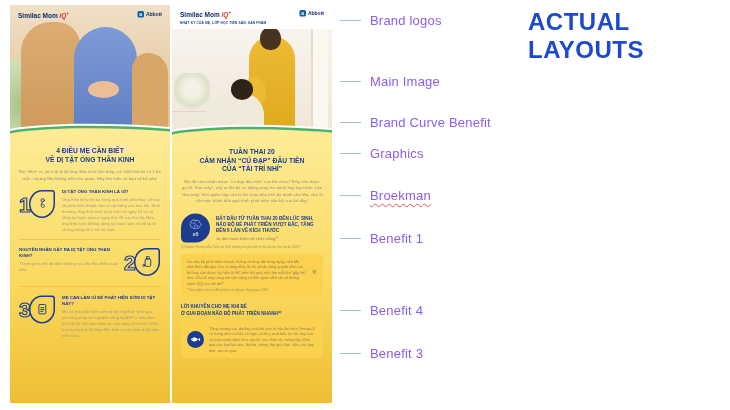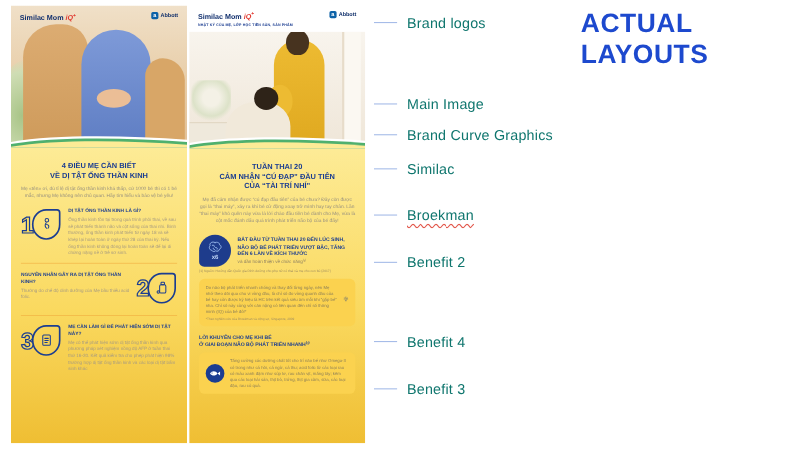--- a/index.html
+++ b/index.html
@@ -84,23 +84,23 @@
   .b2-foot{font-size:5.8px;color:#A3905F;margin-top:5px;}
   .b3-h{margin-top:14px;font-size:9.3px;font-weight:800;color:#1B3D91;line-height:1.4;white-space:pre-line;}
   .b3-row{display:flex;gap:10px;align-items:center;}
   .fish-circle{width:34px;min-width:34px;height:34px;border-radius:50%;background:#1B3D91;
                display:flex;align-items:center;justify-content:center;}
   .b3-text{font-size:7.8px;line-height:1.42;color:#8F8157;}
 
   
   .ann{position:absolute;display:flex;align-items:center;gap:9px;}
   .ann-line{width:21px;border-top:1.7px solid #A6BCE8;}
-  .ann-label{font-size:13px;color:#0f766e;letter-spacing:.2px;white-space:nowrap;}
+  .ann-label{font-size:13px;color:#8b5cf6;letter-spacing:.2px;white-space:nowrap;}
   #ann-bodycopy .ann-label{text-decoration:underline wavy #E2574B;text-decoration-thickness:1px;text-underline-offset:3px;}
-  #ann-1{left:340px;top:13px;} #ann-2{left:340px;top:87px;} #ann-3{left:340px;top:115px;}
+  #ann-1{left:340px;top:13px;} #ann-2{left:340px;top:74px;} #ann-3{left:340px;top:115px;}
   #ann-4{left:340px;top:146px;} #ann-bodycopy{left:340px;top:188px;} #ann-6{left:340px;top:231px;}
   #ann-7{left:340px;top:303px;} #ann-8{left:340px;top:346px;justify-content:flex-end;}
   .slide-title{position:absolute;left:528px;top:8px;font-size:24px;font-weight:800;color:#1D49CE;letter-spacing:.5px;}
 </style>
 </head>
 <body>
 
 <div class="card" id="card1">
   <div class="inner">
     <div class="photo photo1">
@@ -277,33 +277,33 @@
 <div class="ann" id="ann-1">
   <span class="ann-line"></span>
   <span class="ann-label">Brand logos</span>
 </div>
 <div class="ann" id="ann-2">
   <span class="ann-line"></span>
   <span class="ann-label">Main Image</span>
 </div>
 <div class="ann" id="ann-3">
   <span class="ann-line"></span>
-  <span class="ann-label">Brand Curve Graphics</span>
+  <span class="ann-label">Brand Curve Benefit</span>
 </div>
 <div class="ann" id="ann-4">
   <span class="ann-line"></span>
-  <span class="ann-label">Similac</span>
+  <span class="ann-label">Graphics</span>
 </div>
 <div class="ann" id="ann-bodycopy">
   <span class="ann-line"></span>
   <span class="ann-label">Broekman</span>
 </div>
 <div class="ann" id="ann-6">
   <span class="ann-line"></span>
-  <span class="ann-label">Benefit 2</span>
+  <span class="ann-label">Benefit 1</span>
 </div>
 <div class="ann" id="ann-7">
   <span class="ann-line"></span>
   <span class="ann-label">Benefit 4</span>
 </div>
 <div class="ann" id="ann-8">
   <span class="ann-line"></span>
   <span class="ann-label">Benefit 3</span>
 </div>
 

